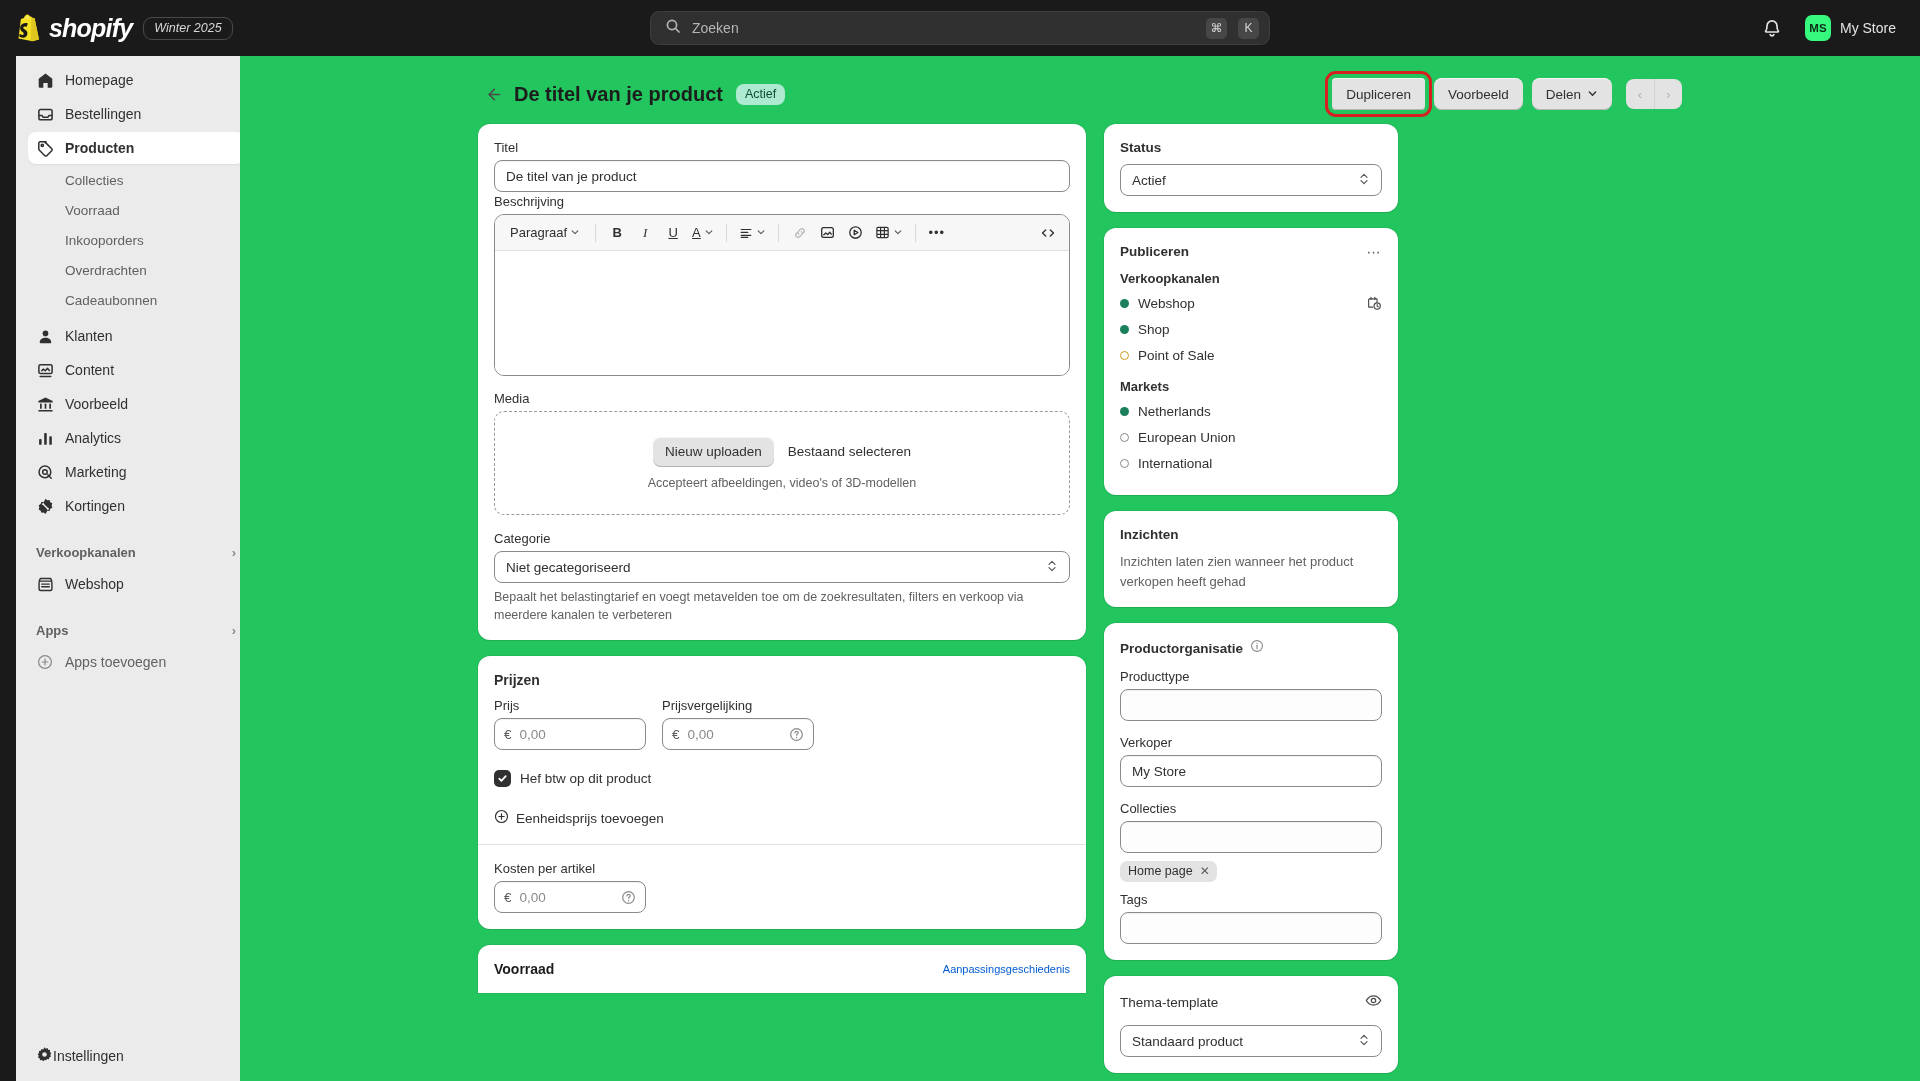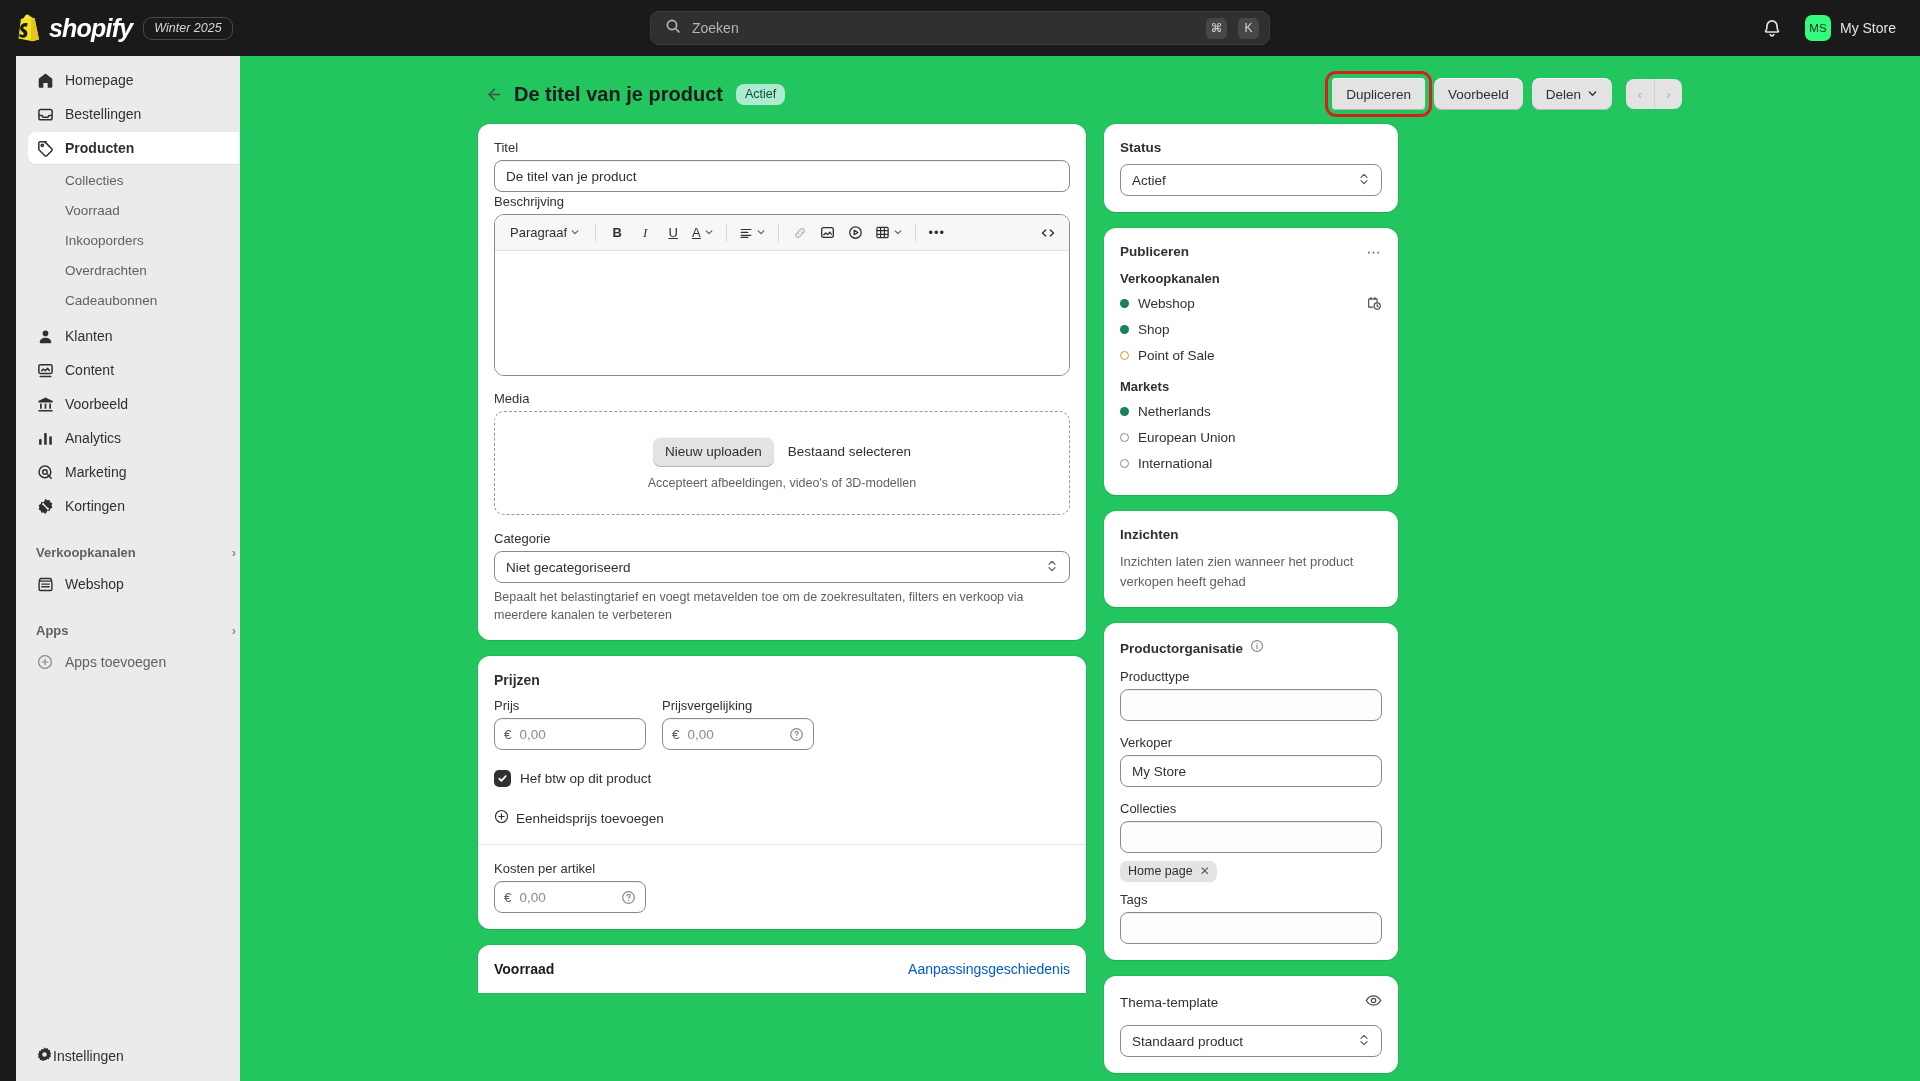--- a/index.html
+++ b/index.html
@@ -45,21 +45,21 @@
   .topbar-right {
     position: absolute; right: 18px; display: flex; align-items: center; gap: 16px;
   }
   .bell { width: 22px; height: 22px; cursor: pointer; }
   .store-chip {
     display: flex; align-items: center; gap: 9px; cursor: pointer;
     padding: 3px 6px; border-radius: 8px;
   }
   .avatar {
     width: 26px; height: 26px; border-radius: 7px; background: #36fa7e;
-    color: #0b2e17; font-size: 11.5px; font-weight: normal;
+    color: #0b2e17; font-size: 11.5px; font-weight: bold;
     display: flex; align-items: center; justify-content: center;
   }
   .store-name { color: #e3e3e3; font-size: 14px; }
 
   
   .sidebar {
     position: absolute; top: 56px; left: 16px; width: 240px; height: 1025px;
     background: #ebebeb; border-top-right-radius: 12px;
     padding: 8px 12px 0; font-size: 14px;
   }
@@ -218,21 +218,21 @@
   .mt14 { margin-top: 14px; }
   .mt10 { margin-top: 10px; }
 
   
   .voorraad-card {
     background: #fff; border-radius: 12px 12px 0 0; padding: 16px;
     box-shadow: 0 0 0 1px rgba(26,26,26,.07);
     display: flex; align-items: center; justify-content: space-between;
   }
   .voorraad-title { font-size: 14px; font-weight: bold; color: #1c1c1c; }
-  .voorraad-link { font-size: 14px; color: #005bd3; cursor: pointer; }
+  .voorraad-link { font-size: 11px; color: #005bd3; cursor: pointer; }
   .icon-btn { cursor: pointer; display: inline-flex; }
 </style>
 </head>
 <body>
 
 <div class="topbar">
   <div class="brand">
     <div class="shopify-logo">
       <span class="logo-mark">
         <svg width="26" height="29" viewBox="0 0 26 29">

